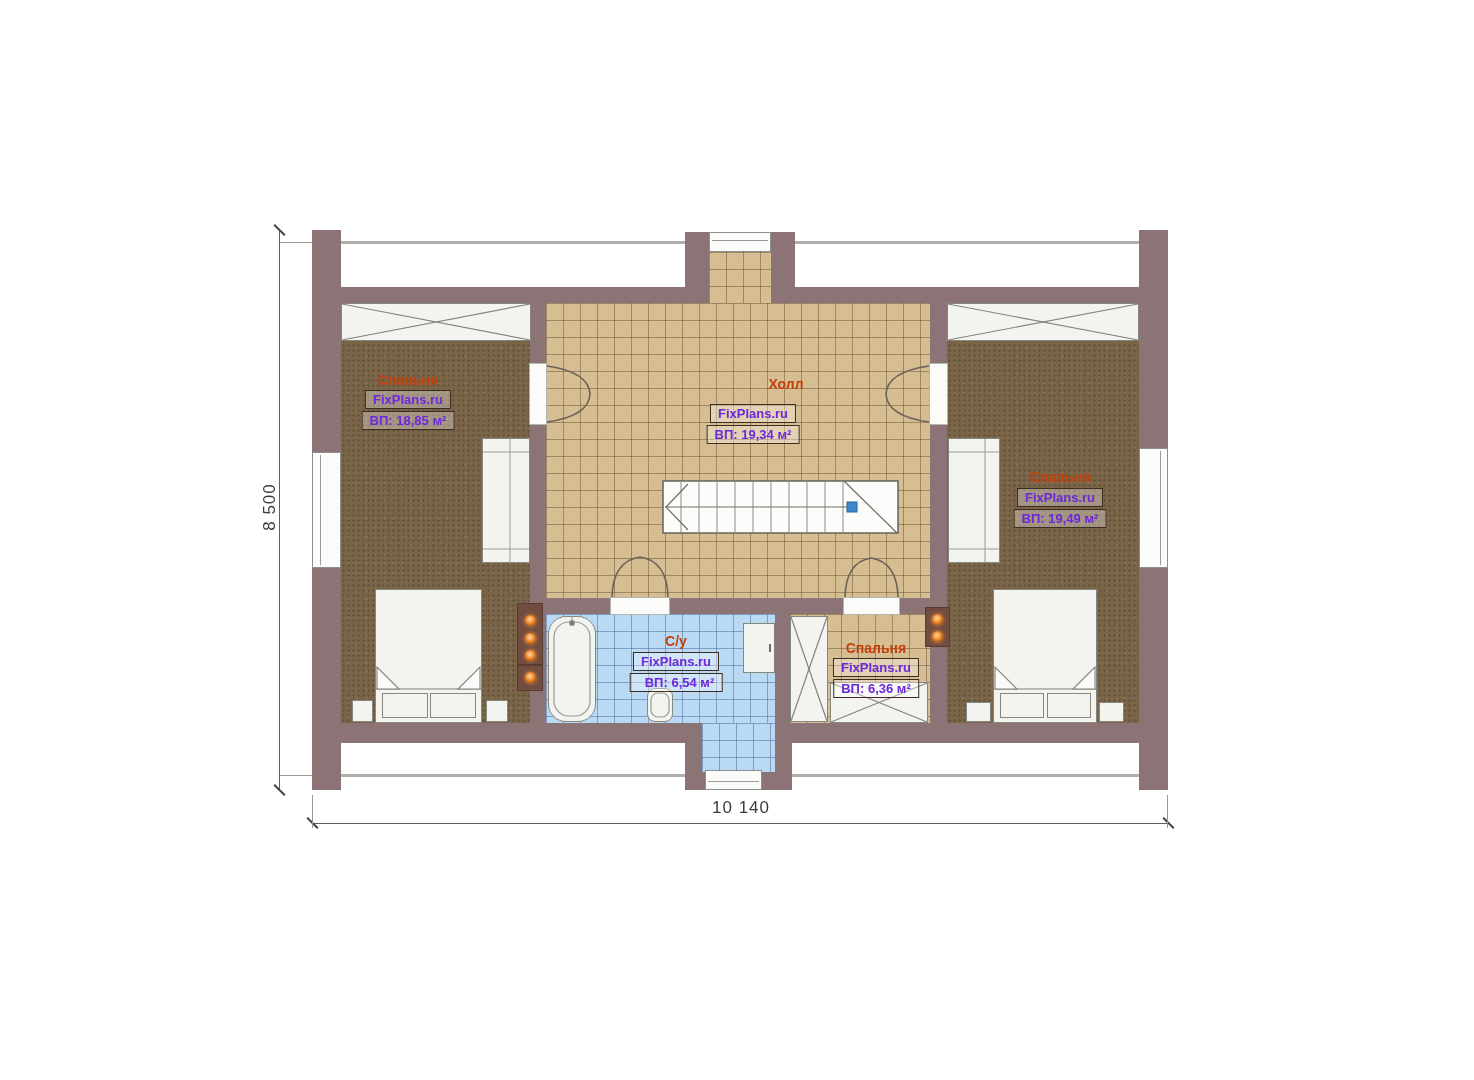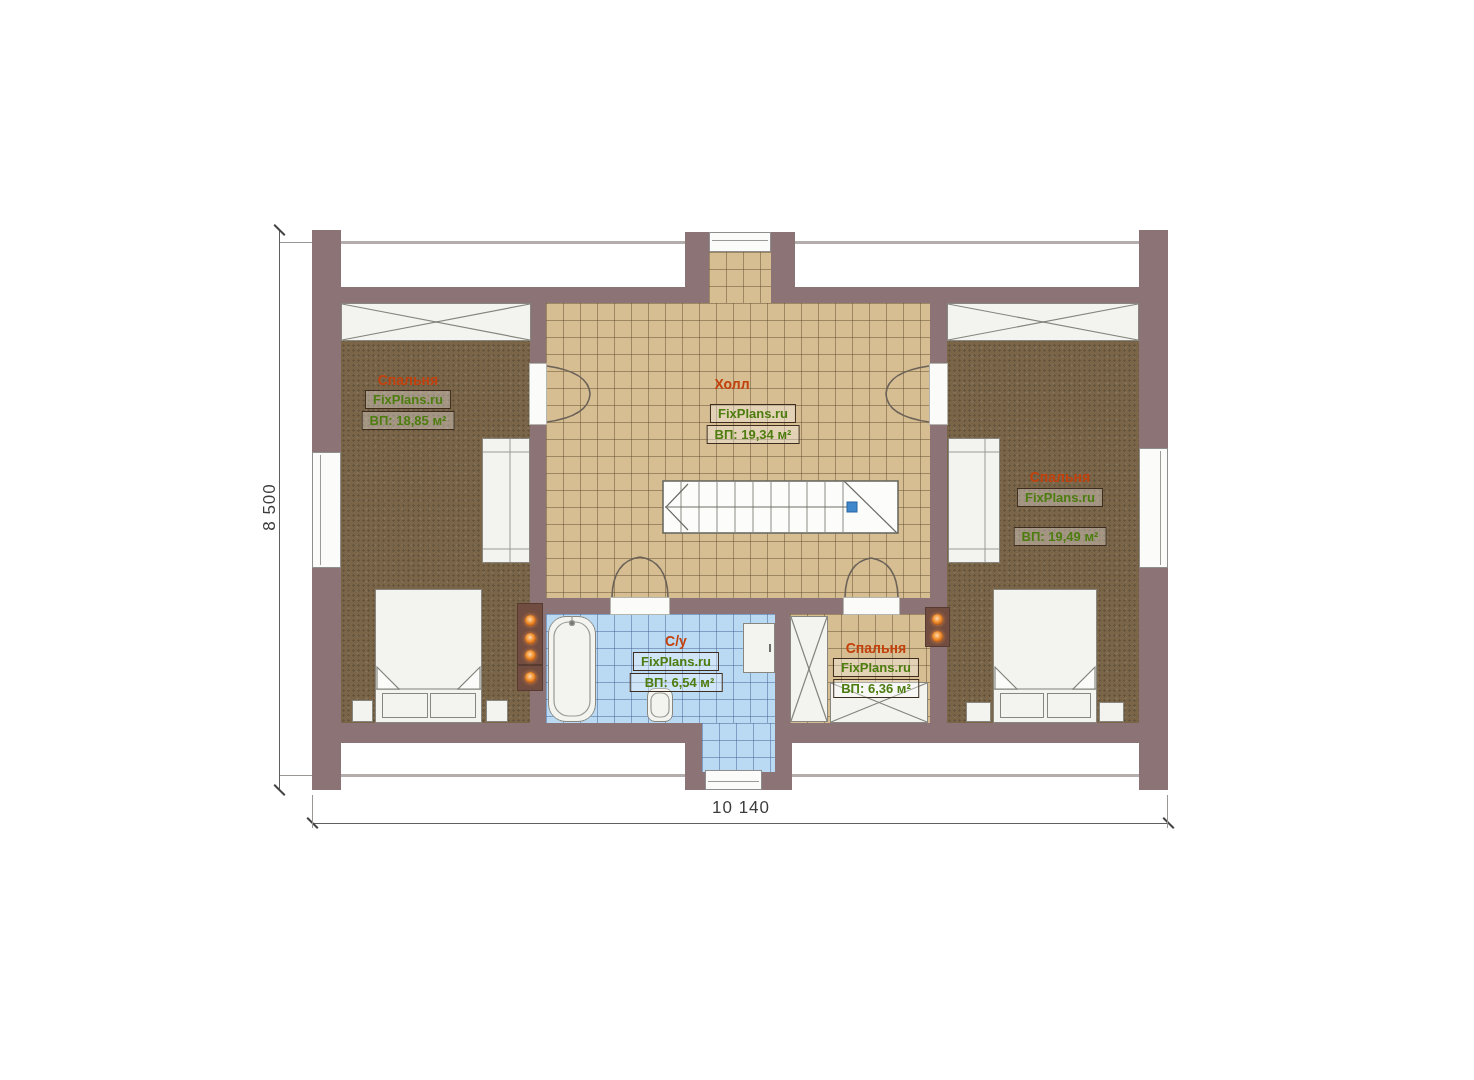--- a/index.html
+++ b/index.html
@@ -25,21 +25,21 @@
   .window{position:absolute;background:#fbfbfa;border:1px solid #8e8e8e;box-sizing:border-box;}
   .threshold{position:absolute;background:#fbfbfa;border:1px solid #b5b5b0;box-sizing:border-box;}
   .chimney{position:absolute;background:#714c40;border:1px solid #573a30;box-sizing:border-box;}
   .chimney-div{position:absolute;left:0;right:0;height:2px;background:#573a30;}
   .flue{position:absolute;width:11px;height:11px;border-radius:50%;
         background:radial-gradient(circle at 45% 40%,#ffd9a8 0%,#ef8c2a 45%,#b35313 80%);
         box-shadow:0 0 4px rgba(255,150,60,.9);}
   .room-name{position:absolute;transform:translateX(-50%);font-weight:bold;font-size:14px;
              color:#c2410c;white-space:nowrap;}
   .label-box{position:absolute;transform:translateX(-50%);font-weight:bold;font-size:13px;
-             color:#4d7c0f;border:1px solid #3e2d1e;background:rgba(255,255,255,.32);
+             color:#6d28d9;border:1px solid #3e2d1e;background:rgba(255,255,255,.32);
              padding:1px 7px;white-space:nowrap;}
   .dim-line-v{position:absolute;width:1px;background:#5f5f5f;}
   .dim-line-h{position:absolute;height:1px;background:#5f5f5f;}
   .dim-tick{position:absolute;width:15px;height:2px;background:#444;transform:rotate(45deg);}
   .dim-text{position:absolute;font-size:17px;color:#3c3c3c;letter-spacing:1px;white-space:nowrap;}
   svg.overlay{position:absolute;left:0;top:0;pointer-events:none;}
 </style>
 </head>
 <body>
 
@@ -203,27 +203,27 @@
       <path d="M688,484 L666,507 L688,530" fill="none" stroke="#6e6e67" stroke-width="1.2"></path>
       <line x1="844" y1="481" x2="897" y2="533" stroke="#6e6e67" stroke-width="1.2"></line>
       <rect x="847" y="502" width="10" height="10" fill="#3f87ca" stroke="#2a65a0"></rect>
     </g>
   </svg>
 
   <div class="room-name" style="left:408px;top:372px;">Спальня</div>
   <div class="label-box" style="left:408px;top:390px;">FixPlans.ru</div>
   <div class="label-box" style="left:408px;top:411px;">ВП: 18,85 м²</div>
 
-  <div class="room-name" style="left:717px;top:376px;padding-left:30px;">Холл</div>
+  <div class="room-name" style="left:786px;top:376px;">Холл</div>
   <div class="label-box" style="left:753px;top:404px;">FixPlans.ru</div>
   <div class="label-box" style="left:753px;top:425px;">ВП: 19,34 м²</div>
 
   <div class="room-name" style="left:1060px;top:469px;">Спальня</div>
   <div class="label-box" style="left:1060px;top:488px;">FixPlans.ru</div>
-  <div class="label-box" style="left:1060px;top:527px;">ВП: 19,49 м²</div>
+  <div class="label-box" style="left:1060px;top:509px;">ВП: 19,49 м²</div>
 
   <div class="room-name" style="left:676px;top:633px;">С/у</div>
   <div class="label-box" style="left:676px;top:652px;">FixPlans.ru</div>
   <div class="label-box" style="left:676px;top:673px;padding-left:14px;">ВП: 6,54 м²</div>
 
   <div class="room-name" style="left:876px;top:640px;">Спальня</div>
   <div class="label-box" style="left:876px;top:658px;">FixPlans.ru</div>
   <div class="label-box" style="left:876px;top:679px;">ВП: 6,36 м²</div>
 
   <div class="dim-line-v" style="left:279px;top:230px;height:560px;"></div>

